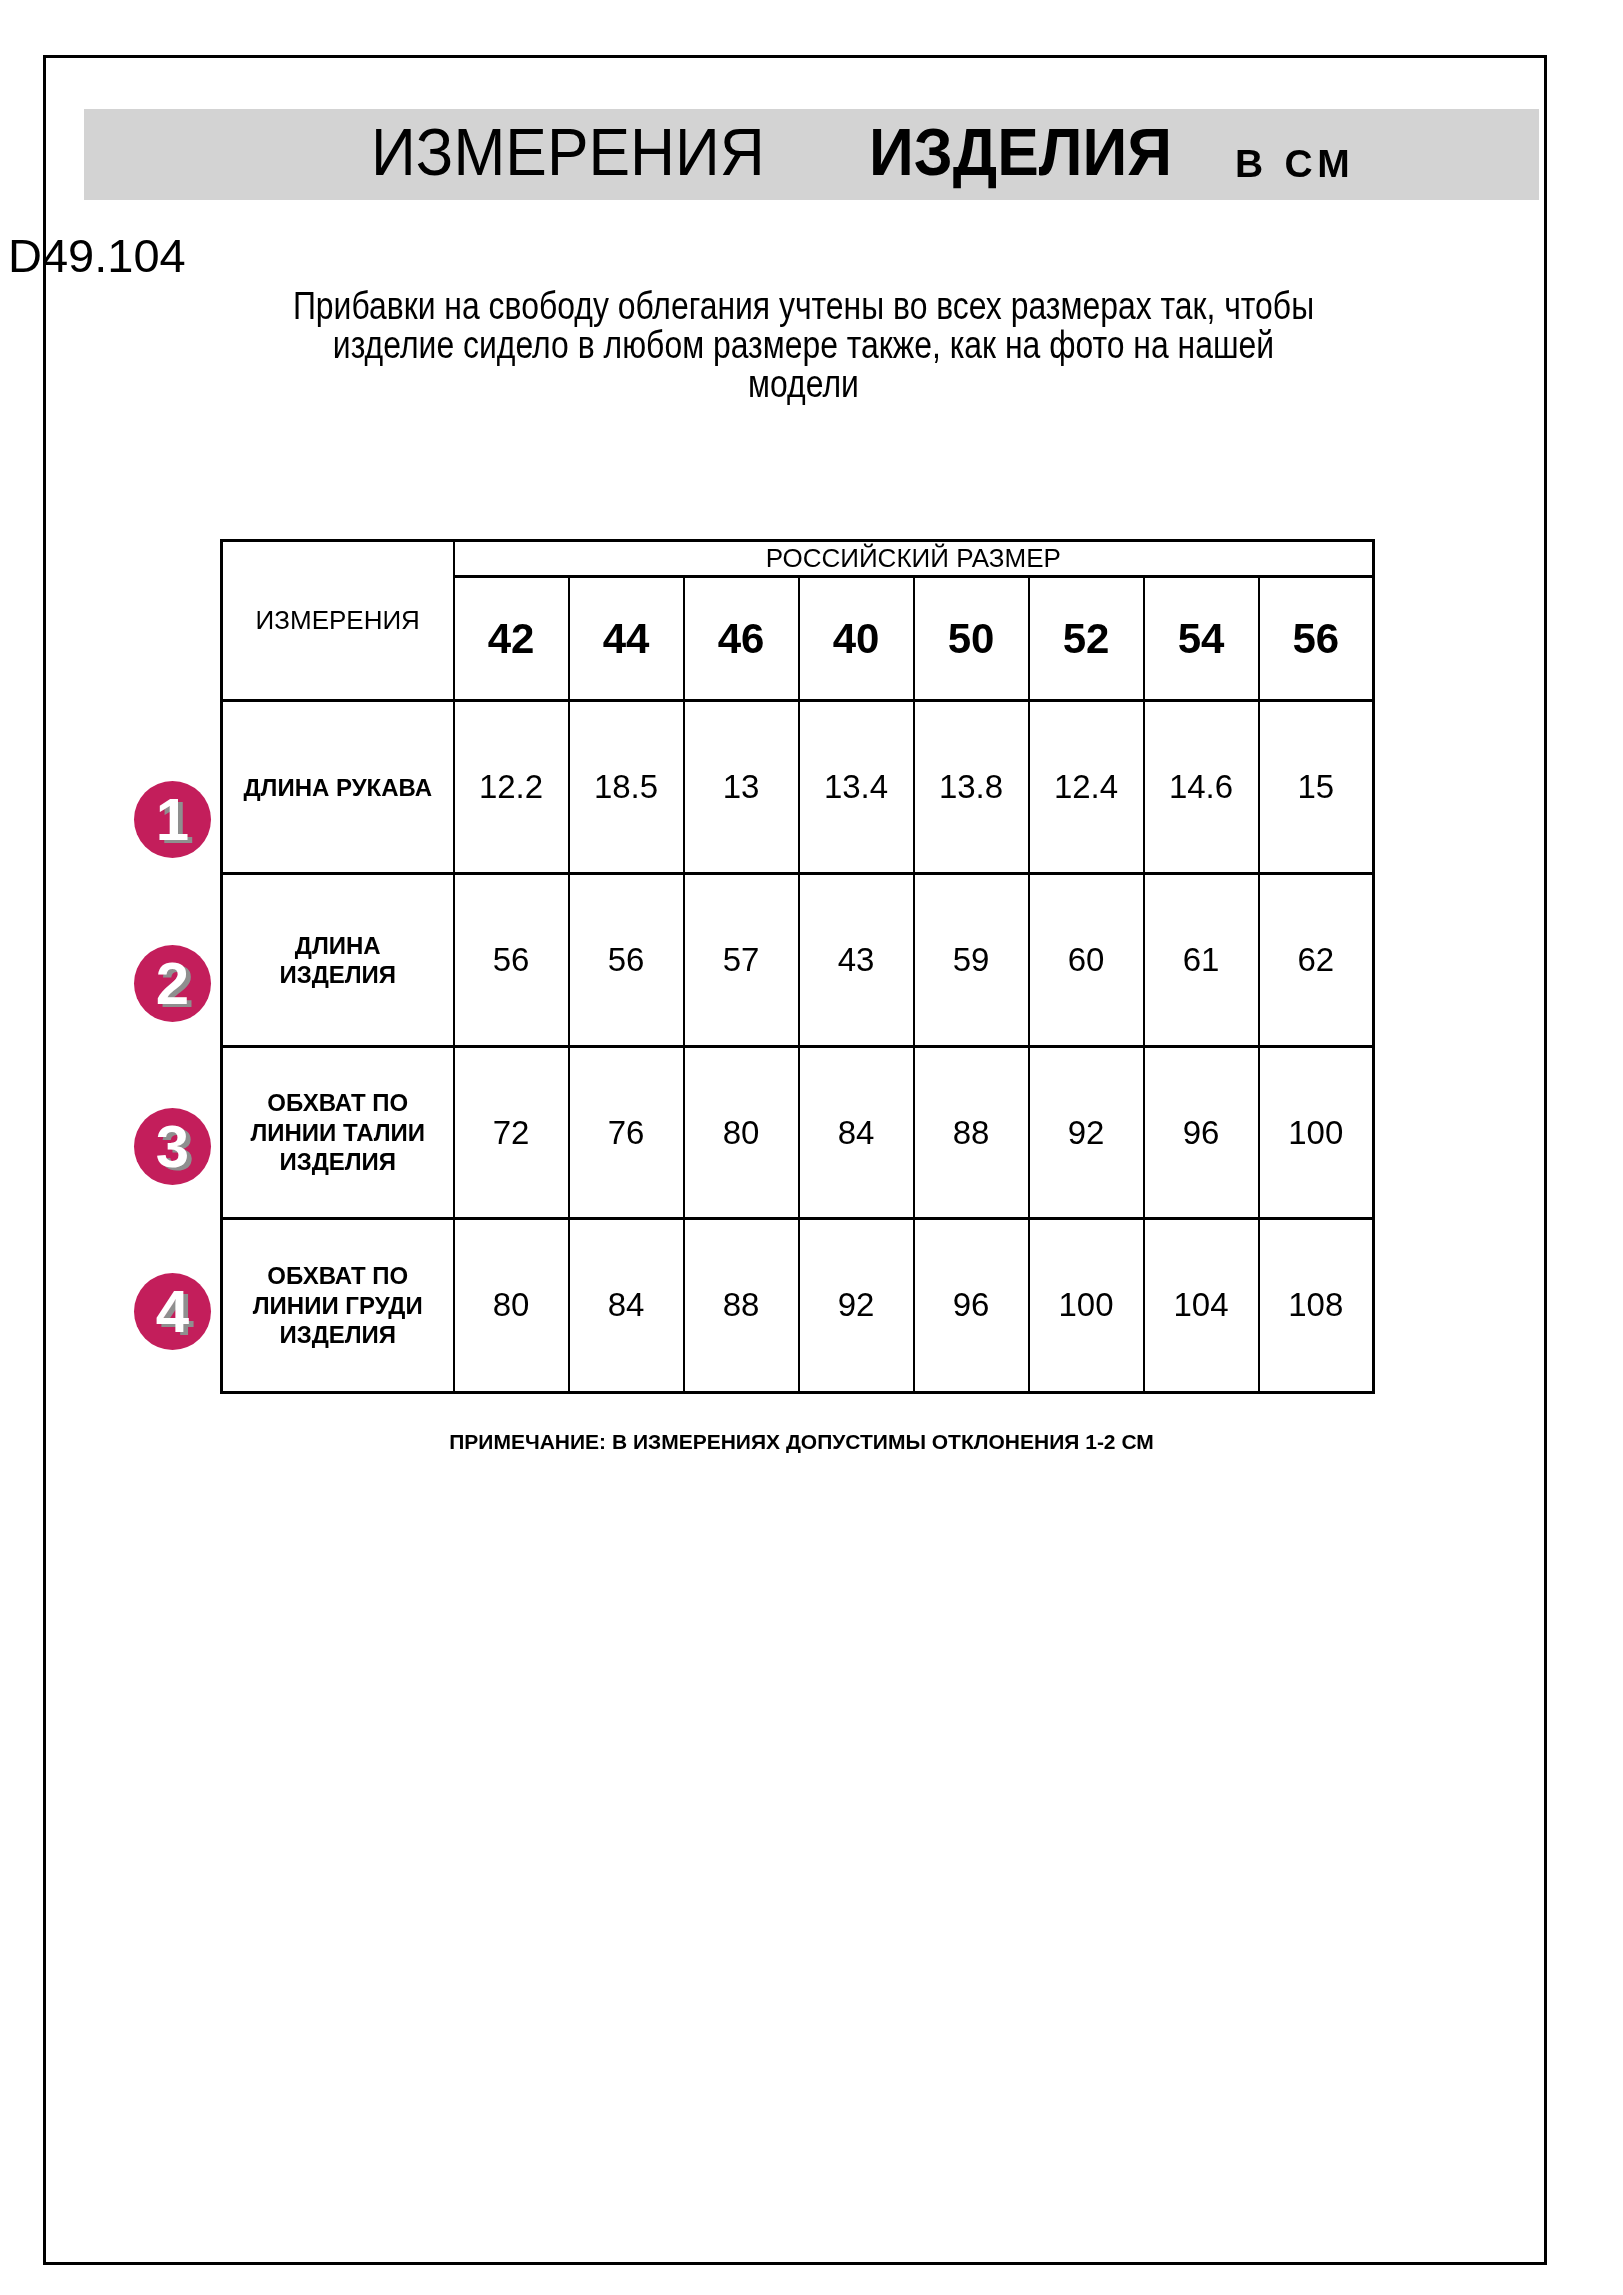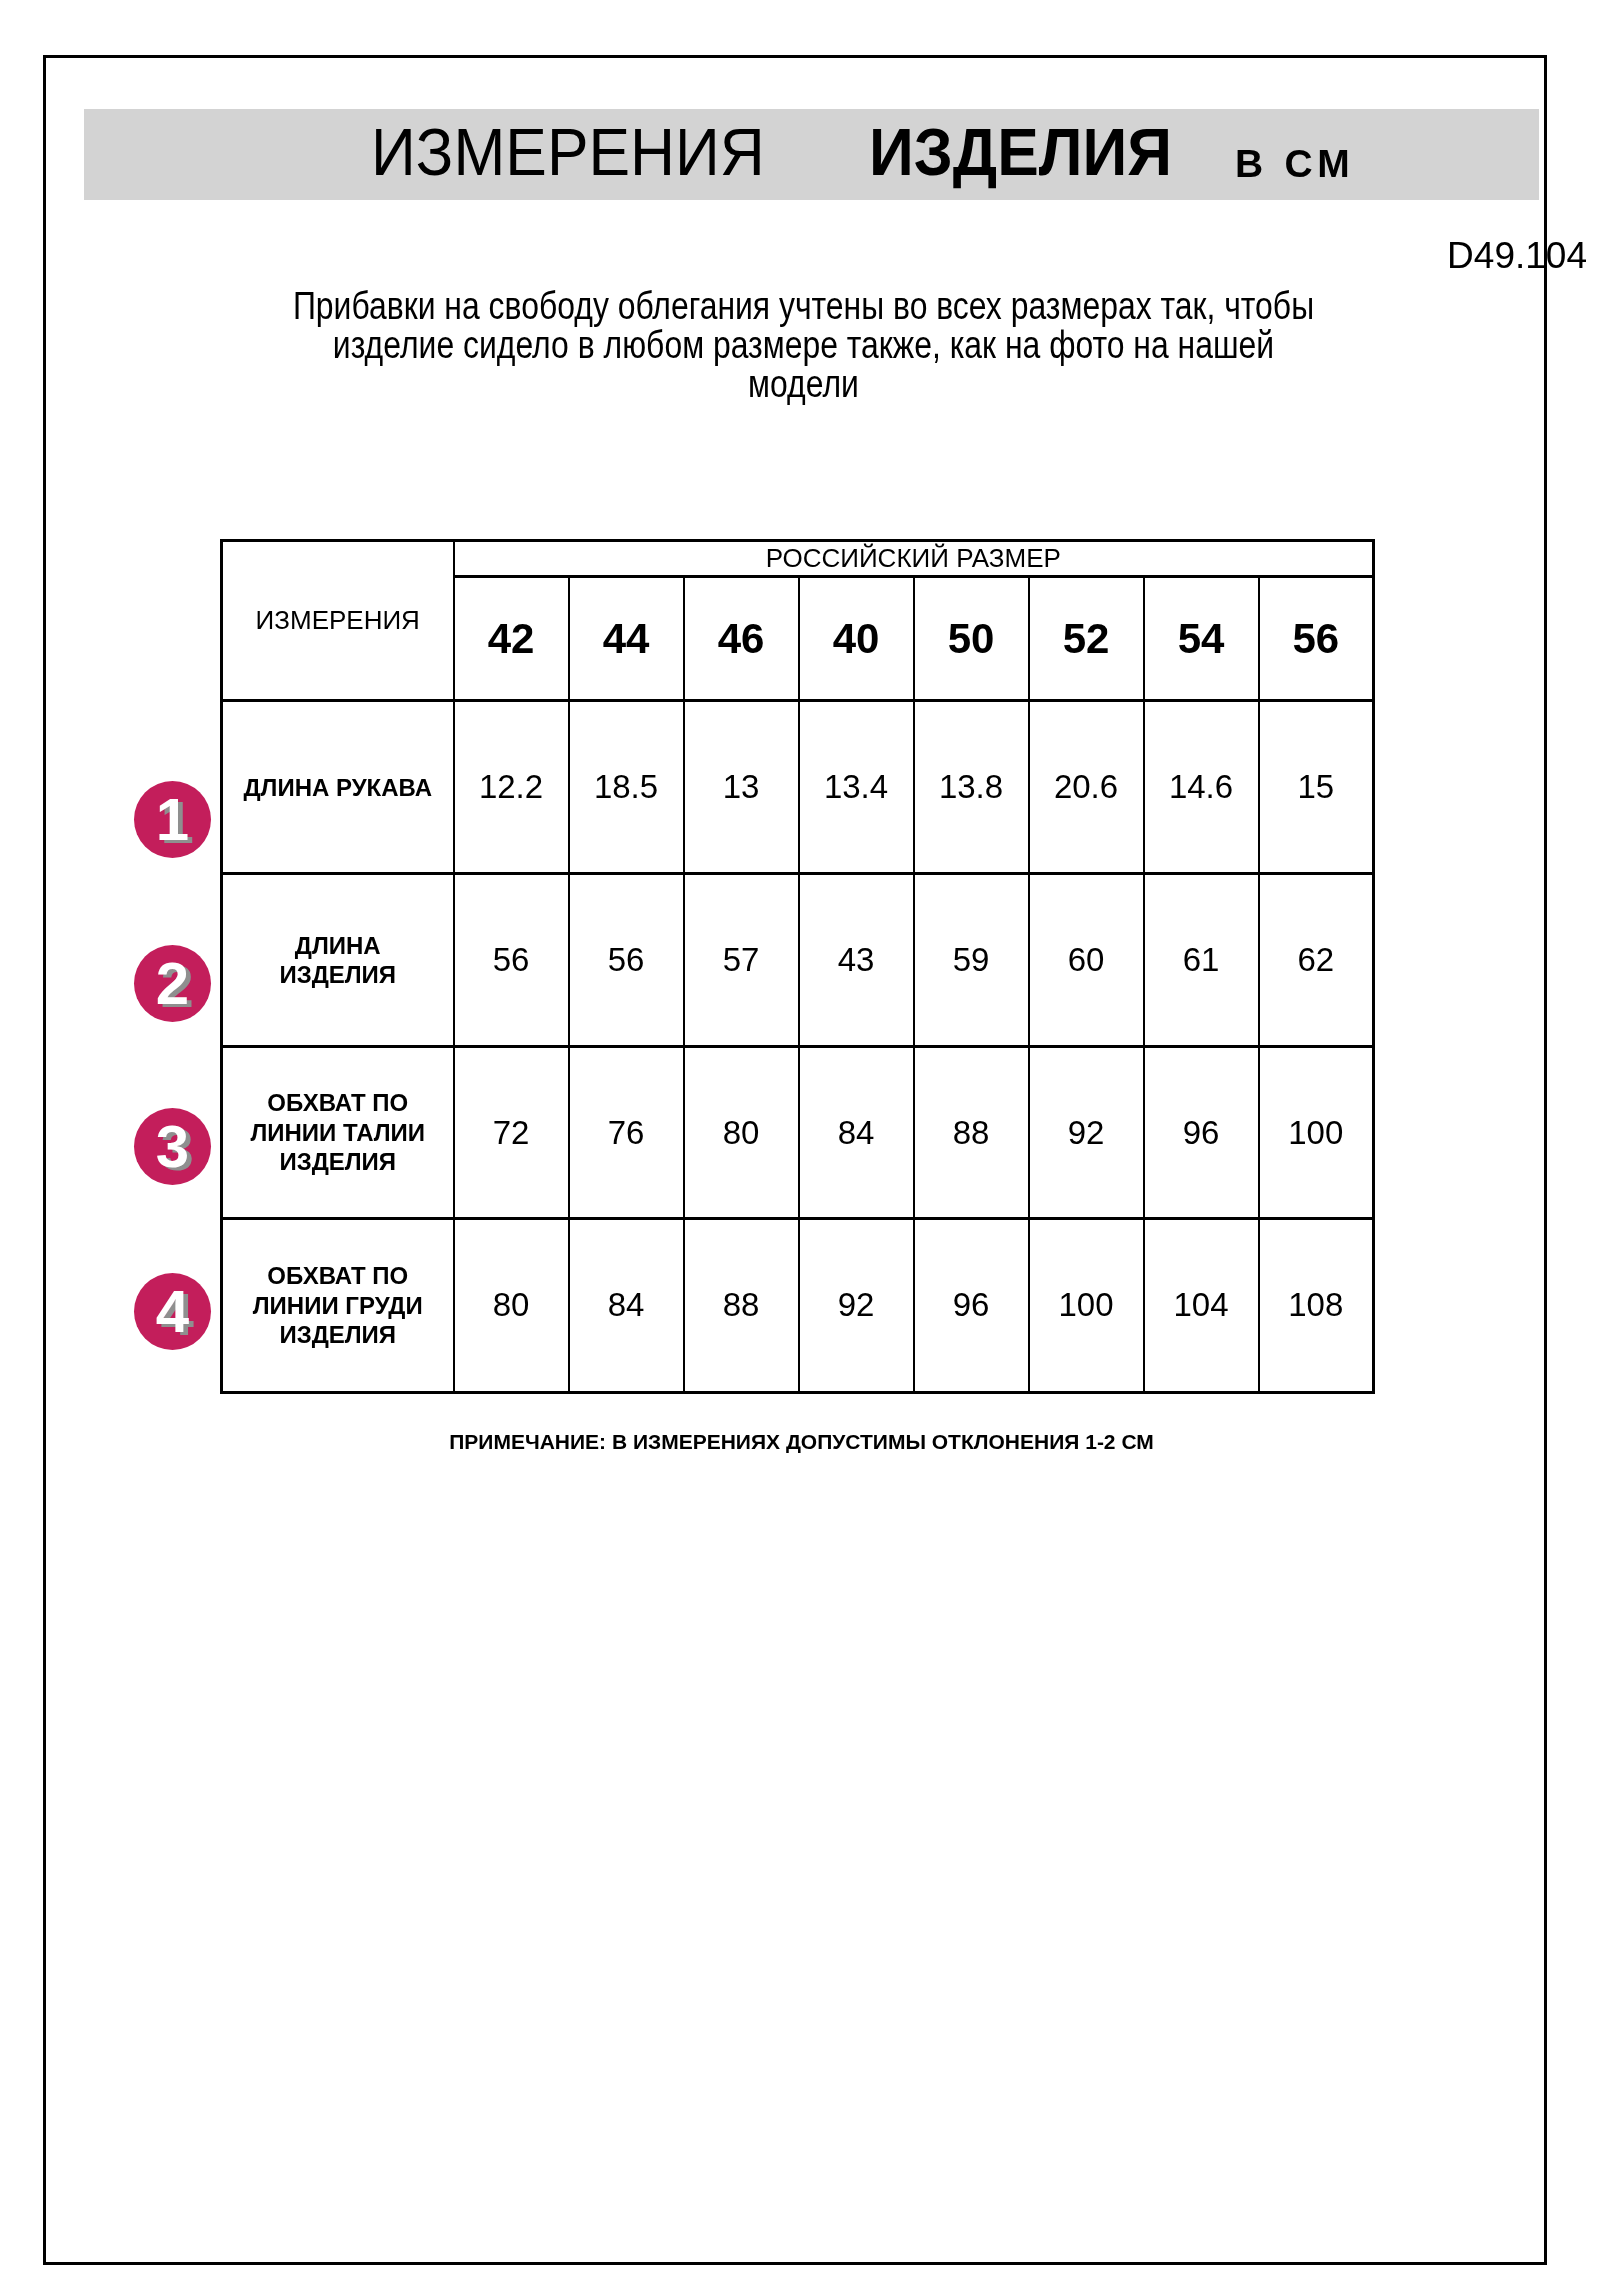--- a/index.html
+++ b/index.html
@@ -42,23 +42,23 @@
     font-size: 67px; font-weight: bold; line-height: 1; white-space: nowrap;
     transform: scaleX(0.93); transform-origin: 0 0;
   }
   .band .t3 {
     position: absolute; left: 1151px; top: 35px;
     font-size: 39px; font-weight: bold; letter-spacing: 5.2px;
     line-height: 1; white-space: nowrap;
   }
   .code {
     position: absolute;
-    left: 0; top: 230px; width: 1587px;
-    text-align: right;
-    font-size: 37px; line-height: 52px;
+    left: 8px; top: 230px; width: 1587px;
+    text-align: left;
+    font-size: 47px; line-height: 52px;
   }
   .desc {
     position: absolute;
     left: 0; top: 287px; width: 1607px;
     text-align: center;
     font-size: 38px; line-height: 39px;
     transform: scaleX(0.84); transform-origin: 50% 0;
   }
   table.size-table {
     position: absolute;
@@ -166,21 +166,21 @@
 
       <tr class="r-d1">
         <td class="row-label">
           <span>ДЛИНА РУКАВА</span>
         </td>
         <td class="val">12.2</td>
         <td class="val">18.5</td>
         <td class="val">13</td>
         <td class="val">13.4</td>
         <td class="val">13.8</td>
-        <td class="val">20.6</td>
+        <td class="val">12.4</td>
         <td class="val">14.6</td>
         <td class="val">15</td>
       </tr>
 
       <tr class="r-d2">
         <td class="row-label">
           <span>ДЛИНА</span>
           <span>ИЗДЕЛИЯ</span>
         </td>
         <td class="val">56</td>

